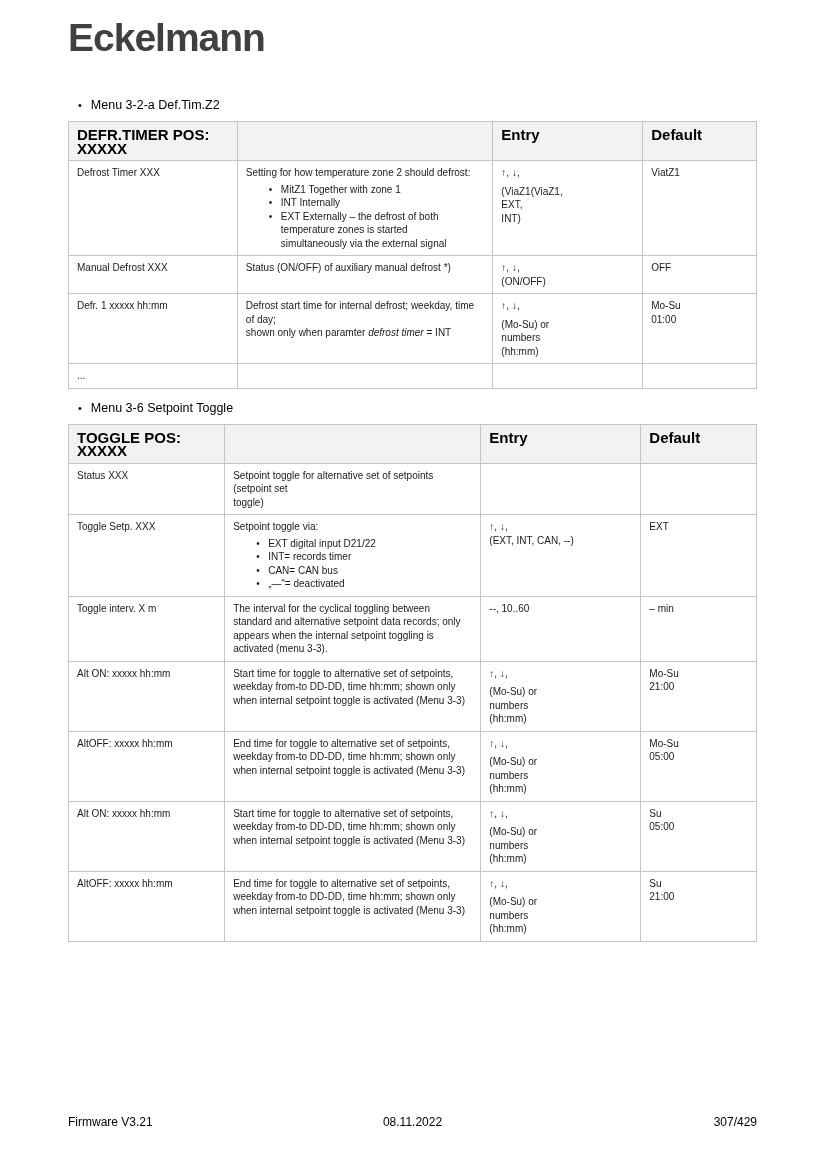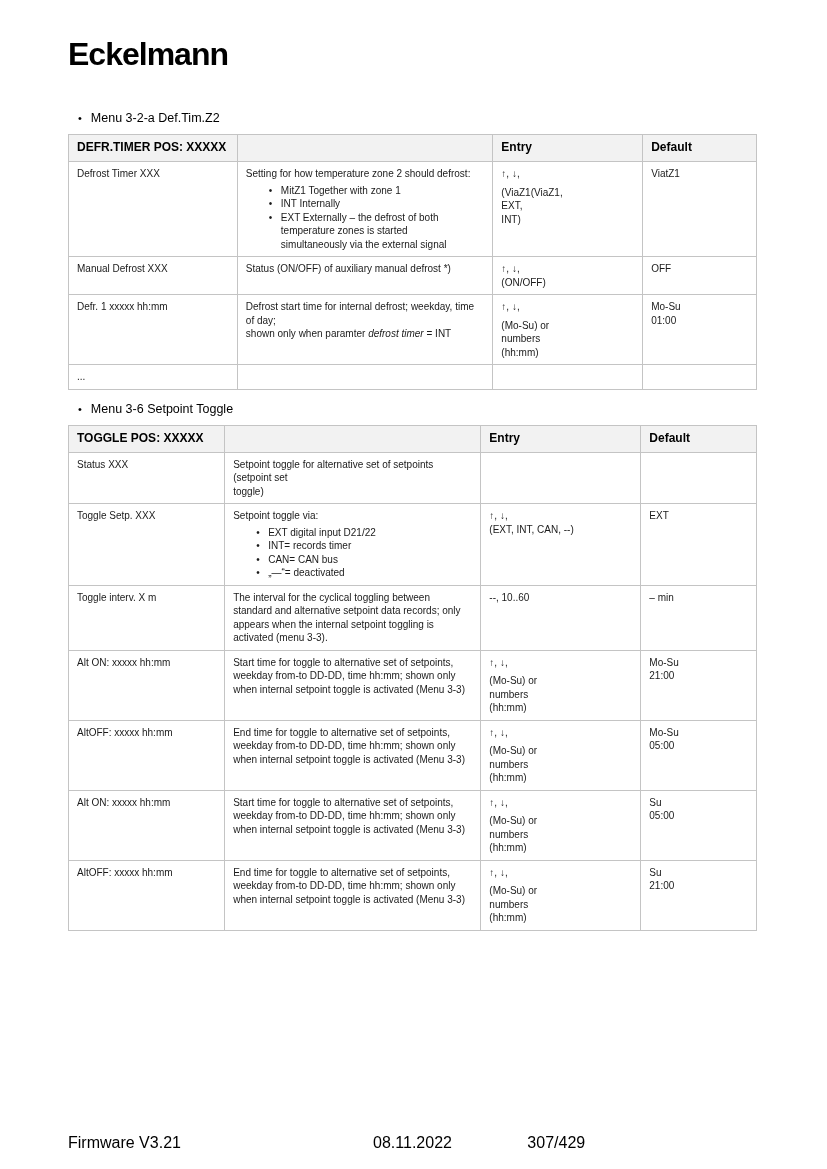--- a/index.html
+++ b/index.html
@@ -7,24 +7,24 @@
     width: 827px; height: 1169px;
     position: relative;
     background: #ffffff;
     font-family: "Liberation Sans", sans-serif;
     color: #1a1a1a;
     overflow: hidden;
   }
   .page { position: absolute; left: 68px; top: 0; width: 689px; }
 
   .logo {
-    margin-top: 38px;
-    font-size: 32px;
+    margin-top: 18px;
+    font-size: 39px;
     font-weight: bold;
-    color: #000000;
+    color: #404040;
     letter-spacing: -1px;
     line-height: 1;
   }
 
   .section-heading {
     display: flex;
     align-items: baseline;
     font-size: 12.5px;
     color: #000;
     margin: 0 0 9px 10px;
@@ -43,21 +43,21 @@
   }
   table.param-table th, table.param-table td {
     border: 1px solid #c4c4c4;
     vertical-align: top;
     padding: 5px 6px 5px 8px;
     overflow: hidden;
   }
   table.param-table thead th {
     background: #f2f2f2;
     text-align: left;
-    font-size: 12px;
+    font-size: 15px;
     font-weight: bold;
     color: #000;
     height: 15px;
     padding-top: 6px;
     padding-bottom: 5px;
   }
   
   .t1 .c1 { width: 24.5%; } .t1 .c2 { width: 38.2%; }
   .t1 .c3 { width: 21.5%; } .t1 .c4 { width: 15.8%; }
   
@@ -69,27 +69,26 @@
   td ul { margin: 3px 0 0 0; padding: 0 0 0 23px; list-style: none; }
   td li { position: relative; padding-left: 12px; white-space: pre-line; }
   td li::before { content: "\2022"; position: absolute; left: 0; top: 0; }
   td em { font-style: italic; }
 
   .footer {
     position: absolute;
     left: 68px; top: 1115px;
     width: 689px;
     display: flex;
-    font-size: 16px;
+    font-size: 12px;
     color: #000;
-    margin-top: 19px;
   }
   .footer .f-left  { flex: 1; text-align: left; }
   .footer .f-center{ flex: 1; text-align: center; }
-  .footer .f-right { flex: 1; text-align: left; }
+  .footer .f-right { flex: 1; text-align: right; }
 </style>
 </head>
 <body>
 
 <div class="page">
 
   <div class="logo">Eckelmann</div>
 
   <div class="section-heading heading-1">
     <span class="bullet">•</span>

